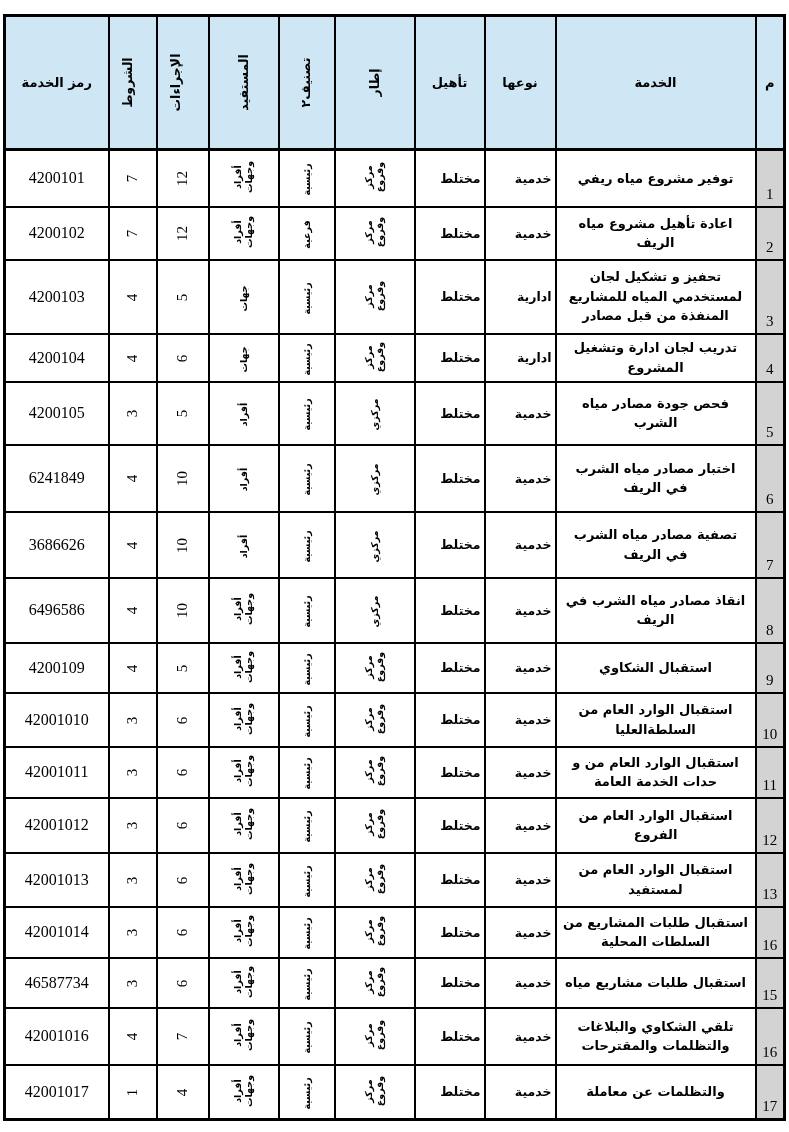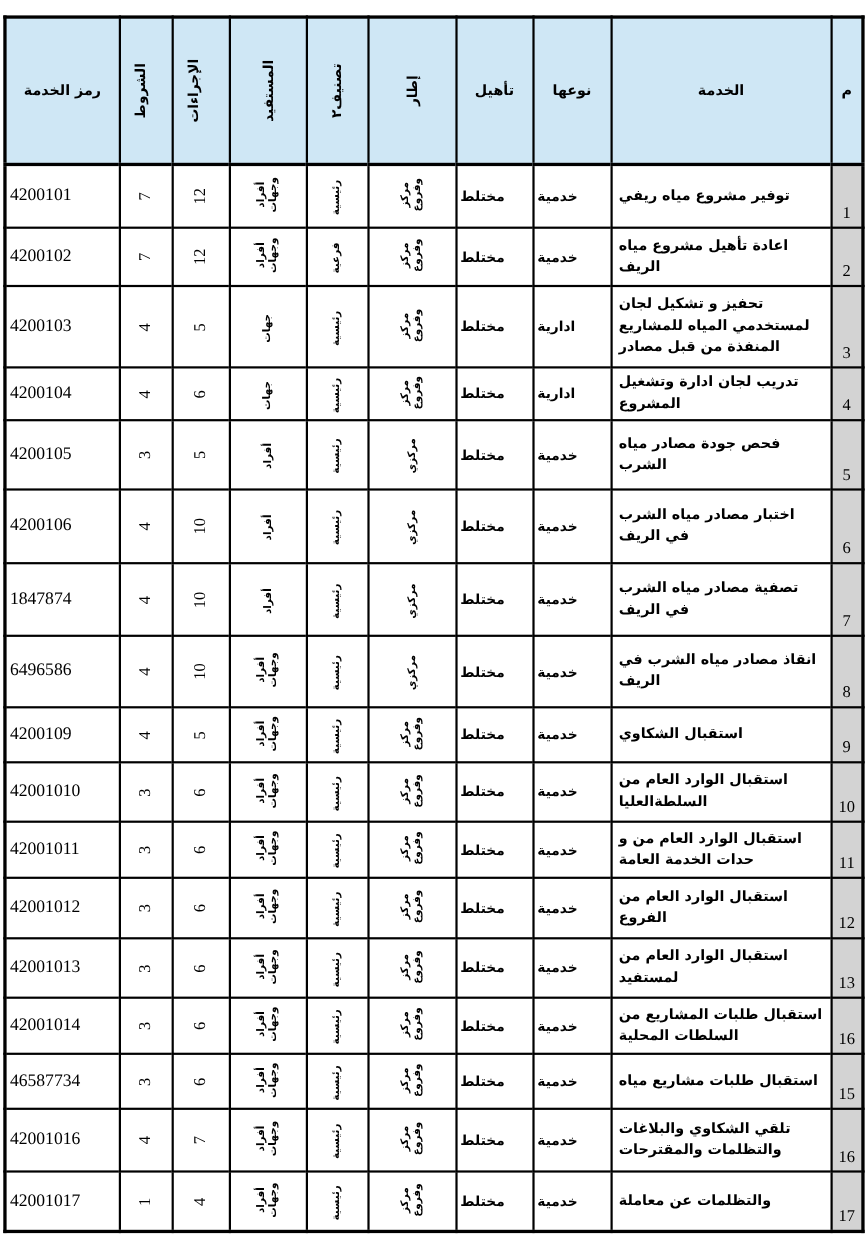--- a/index.html
+++ b/index.html
@@ -33,31 +33,31 @@
     line-height: 1.25;
     direction: rtl;
     text-align: center;
   }
   .rothead .rot { font: bold 12.5px "DejaVu Sans", sans-serif; }
   .vc { text-align: center; }
   .rotnum .rot { font: 15px "Liberation Serif", serif; }
   .small-ar .rot { font: bold 9.5px "DejaVu Sans", sans-serif; }
   .code {
     font: 16px "Liberation Serif", serif;
-    text-align: left;
+    text-align: center;
   }
   .svc {
     font: bold 13px "DejaVu Sans", sans-serif;
-    text-align: left;
+    text-align: center;
     line-height: 1.5;
     padding: 2px 6px;
   }
   .mid-ar {
     font: bold 12.5px "DejaVu Sans", sans-serif;
-    text-align: left;
+    text-align: right;
   }
   .idx {
     background: var(--index_bg, #d3d3d3);
     font: 15px "Liberation Serif", serif;
     vertical-align: bottom;
     text-align: center;
     padding-bottom: 3px;
   }
 </style>
 </head>
@@ -160,33 +160,33 @@
     <tr style="height:67px">
       <td class="idx">6</td>
       <td class="svc">اختبار مصادر مياه الشرب في الريف</td>
       <td class="mid-ar">خدمية</td>
       <td class="mid-ar">مختلط</td>
       <td class="vc small-ar"><span class="rot">مركزي</span></td>
       <td class="vc small-ar"><span class="rot">رئيسية</span></td>
       <td class="vc small-ar"><span class="rot">أفراد</span></td>
       <td class="vc rotnum"><span class="rot">10</span></td>
       <td class="vc rotnum"><span class="rot">4</span></td>
-      <td class="code">4200106</td>
+      <td class="code">6241849</td>
     </tr>
     <tr style="height:66px">
       <td class="idx">7</td>
       <td class="svc">تصفية مصادر مياه الشرب في الريف</td>
       <td class="mid-ar">خدمية</td>
       <td class="mid-ar">مختلط</td>
       <td class="vc small-ar"><span class="rot">مركزي</span></td>
       <td class="vc small-ar"><span class="rot">رئيسية</span></td>
       <td class="vc small-ar"><span class="rot">أفراد</span></td>
       <td class="vc rotnum"><span class="rot">10</span></td>
       <td class="vc rotnum"><span class="rot">4</span></td>
-      <td class="code">1847874</td>
+      <td class="code">3686626</td>
     </tr>
     <tr style="height:65px">
       <td class="idx">8</td>
       <td class="svc">انقاذ مصادر مياه الشرب في الريف</td>
       <td class="mid-ar">خدمية</td>
       <td class="mid-ar">مختلط</td>
       <td class="vc small-ar"><span class="rot">مركزي</span></td>
       <td class="vc small-ar"><span class="rot">رئيسية</span></td>
       <td class="vc small-ar"><span class="rot">أفراد
 وجهات</span></td>

